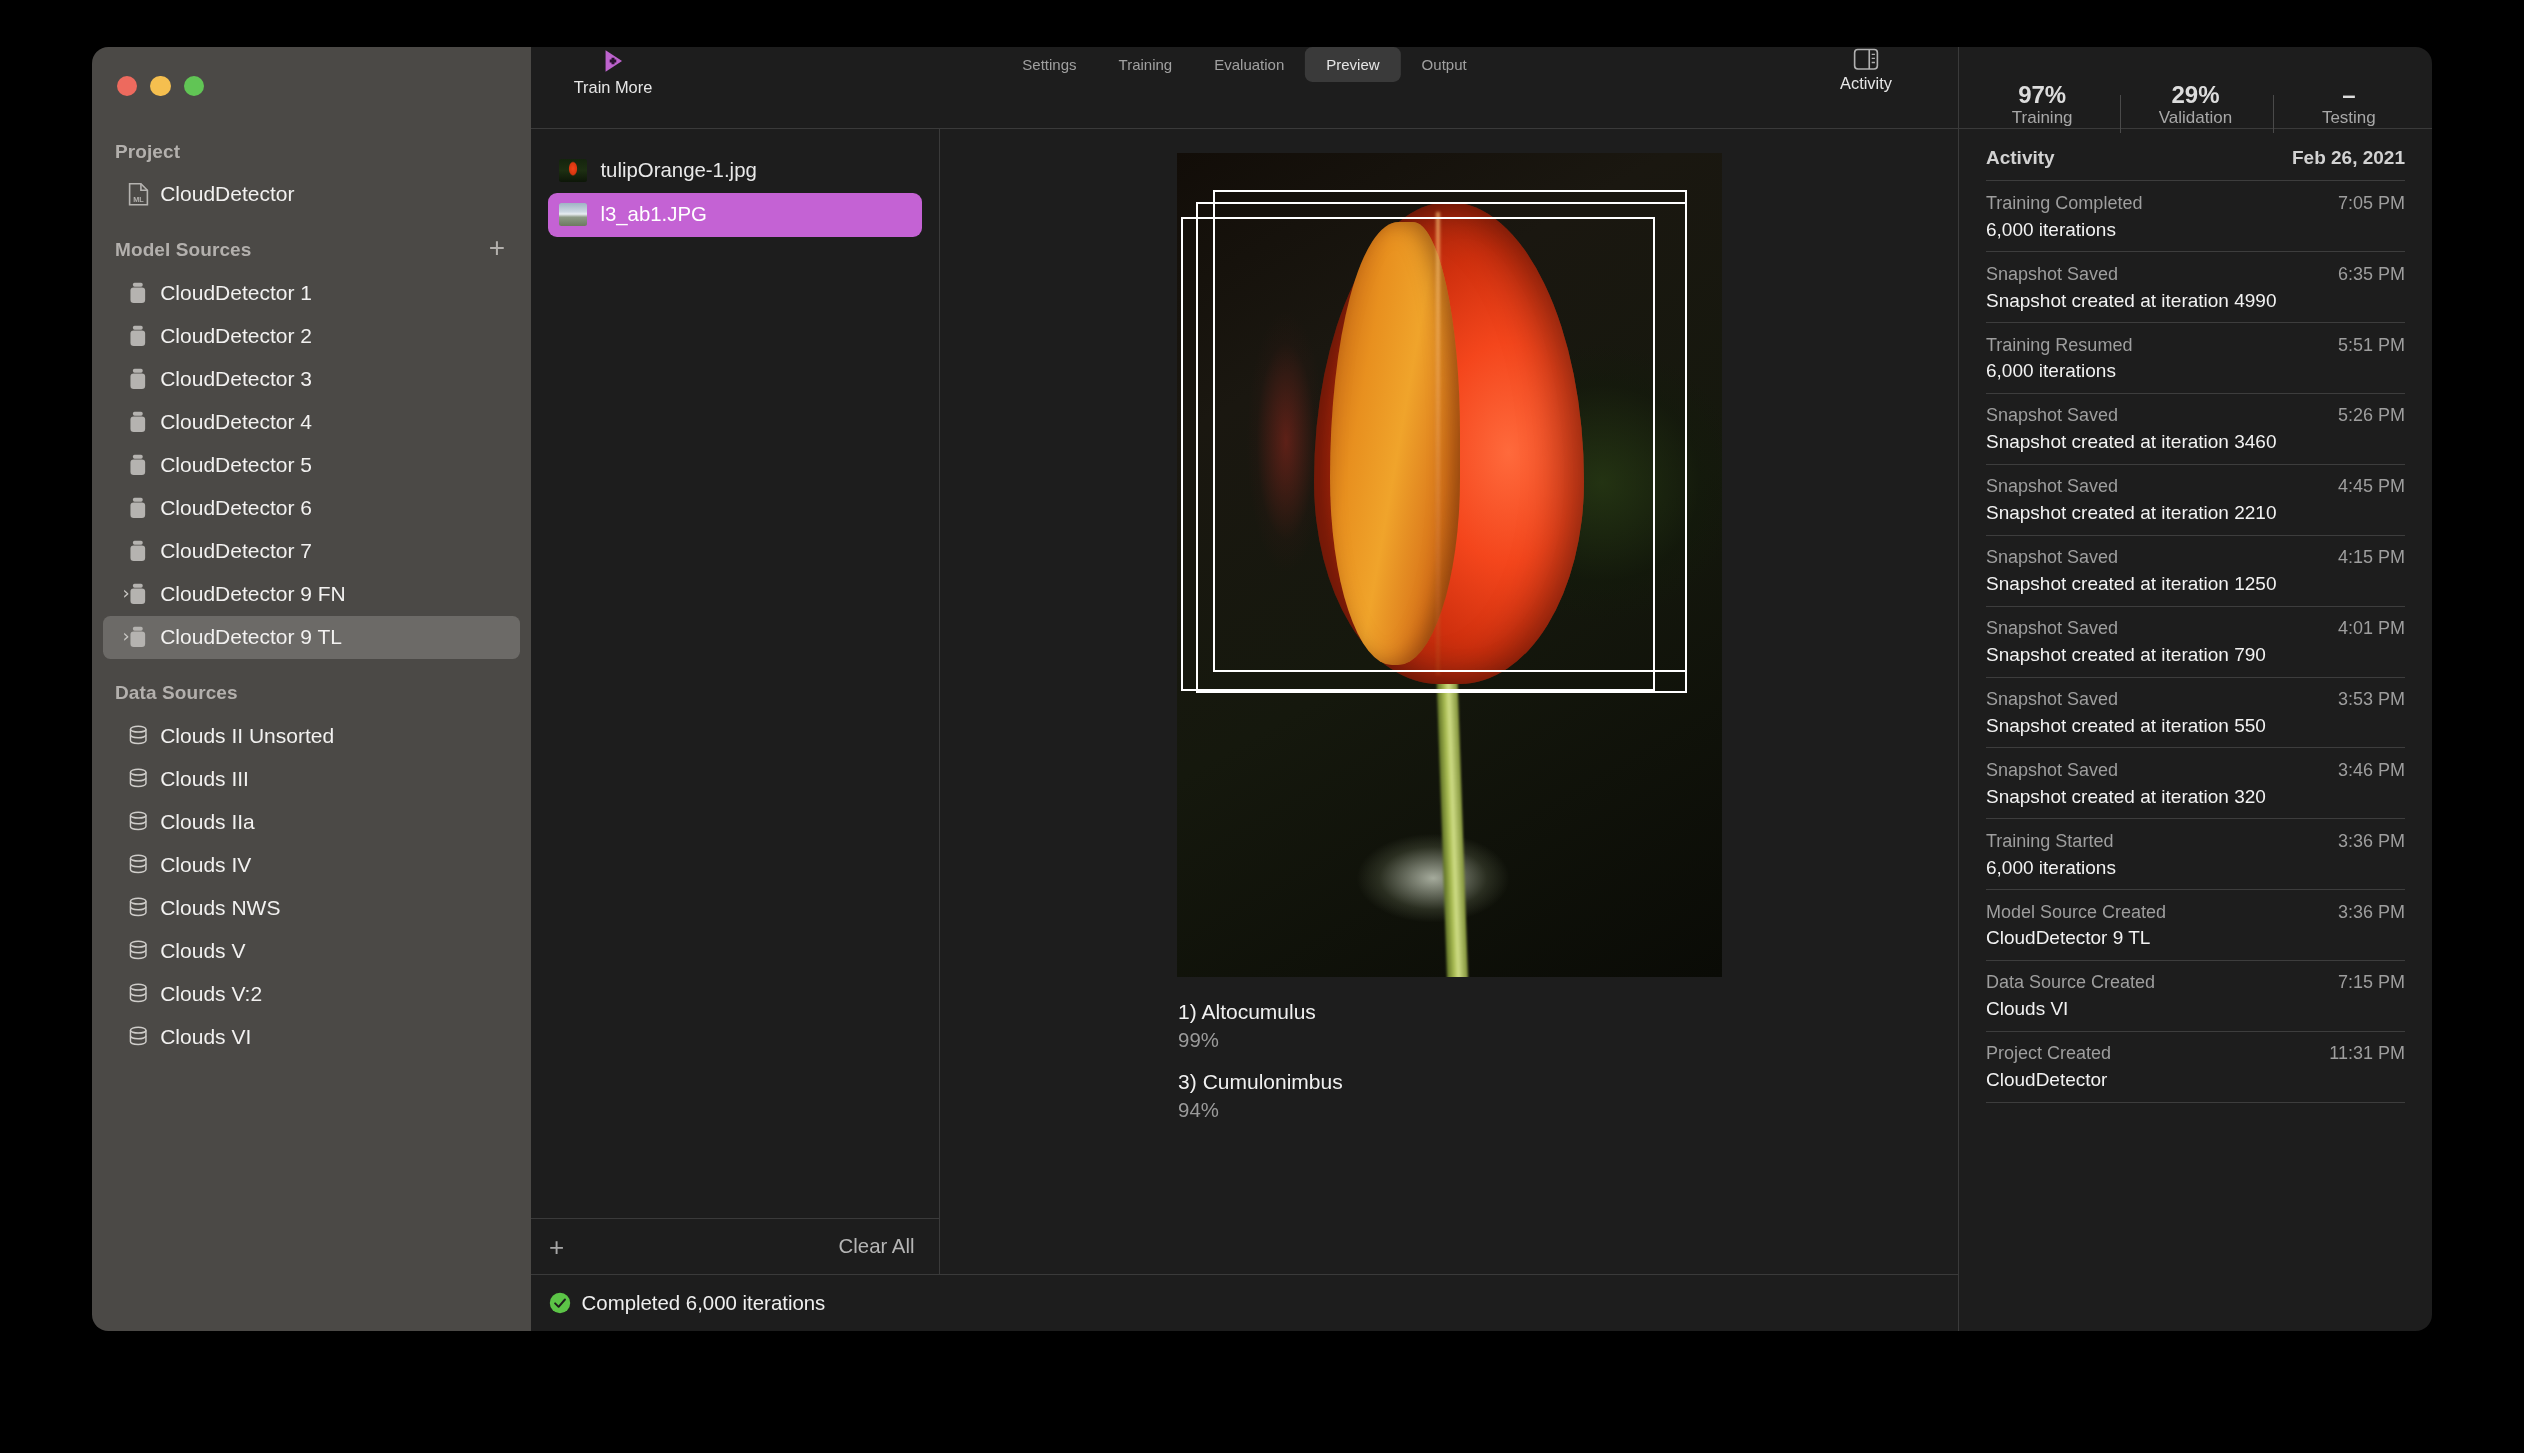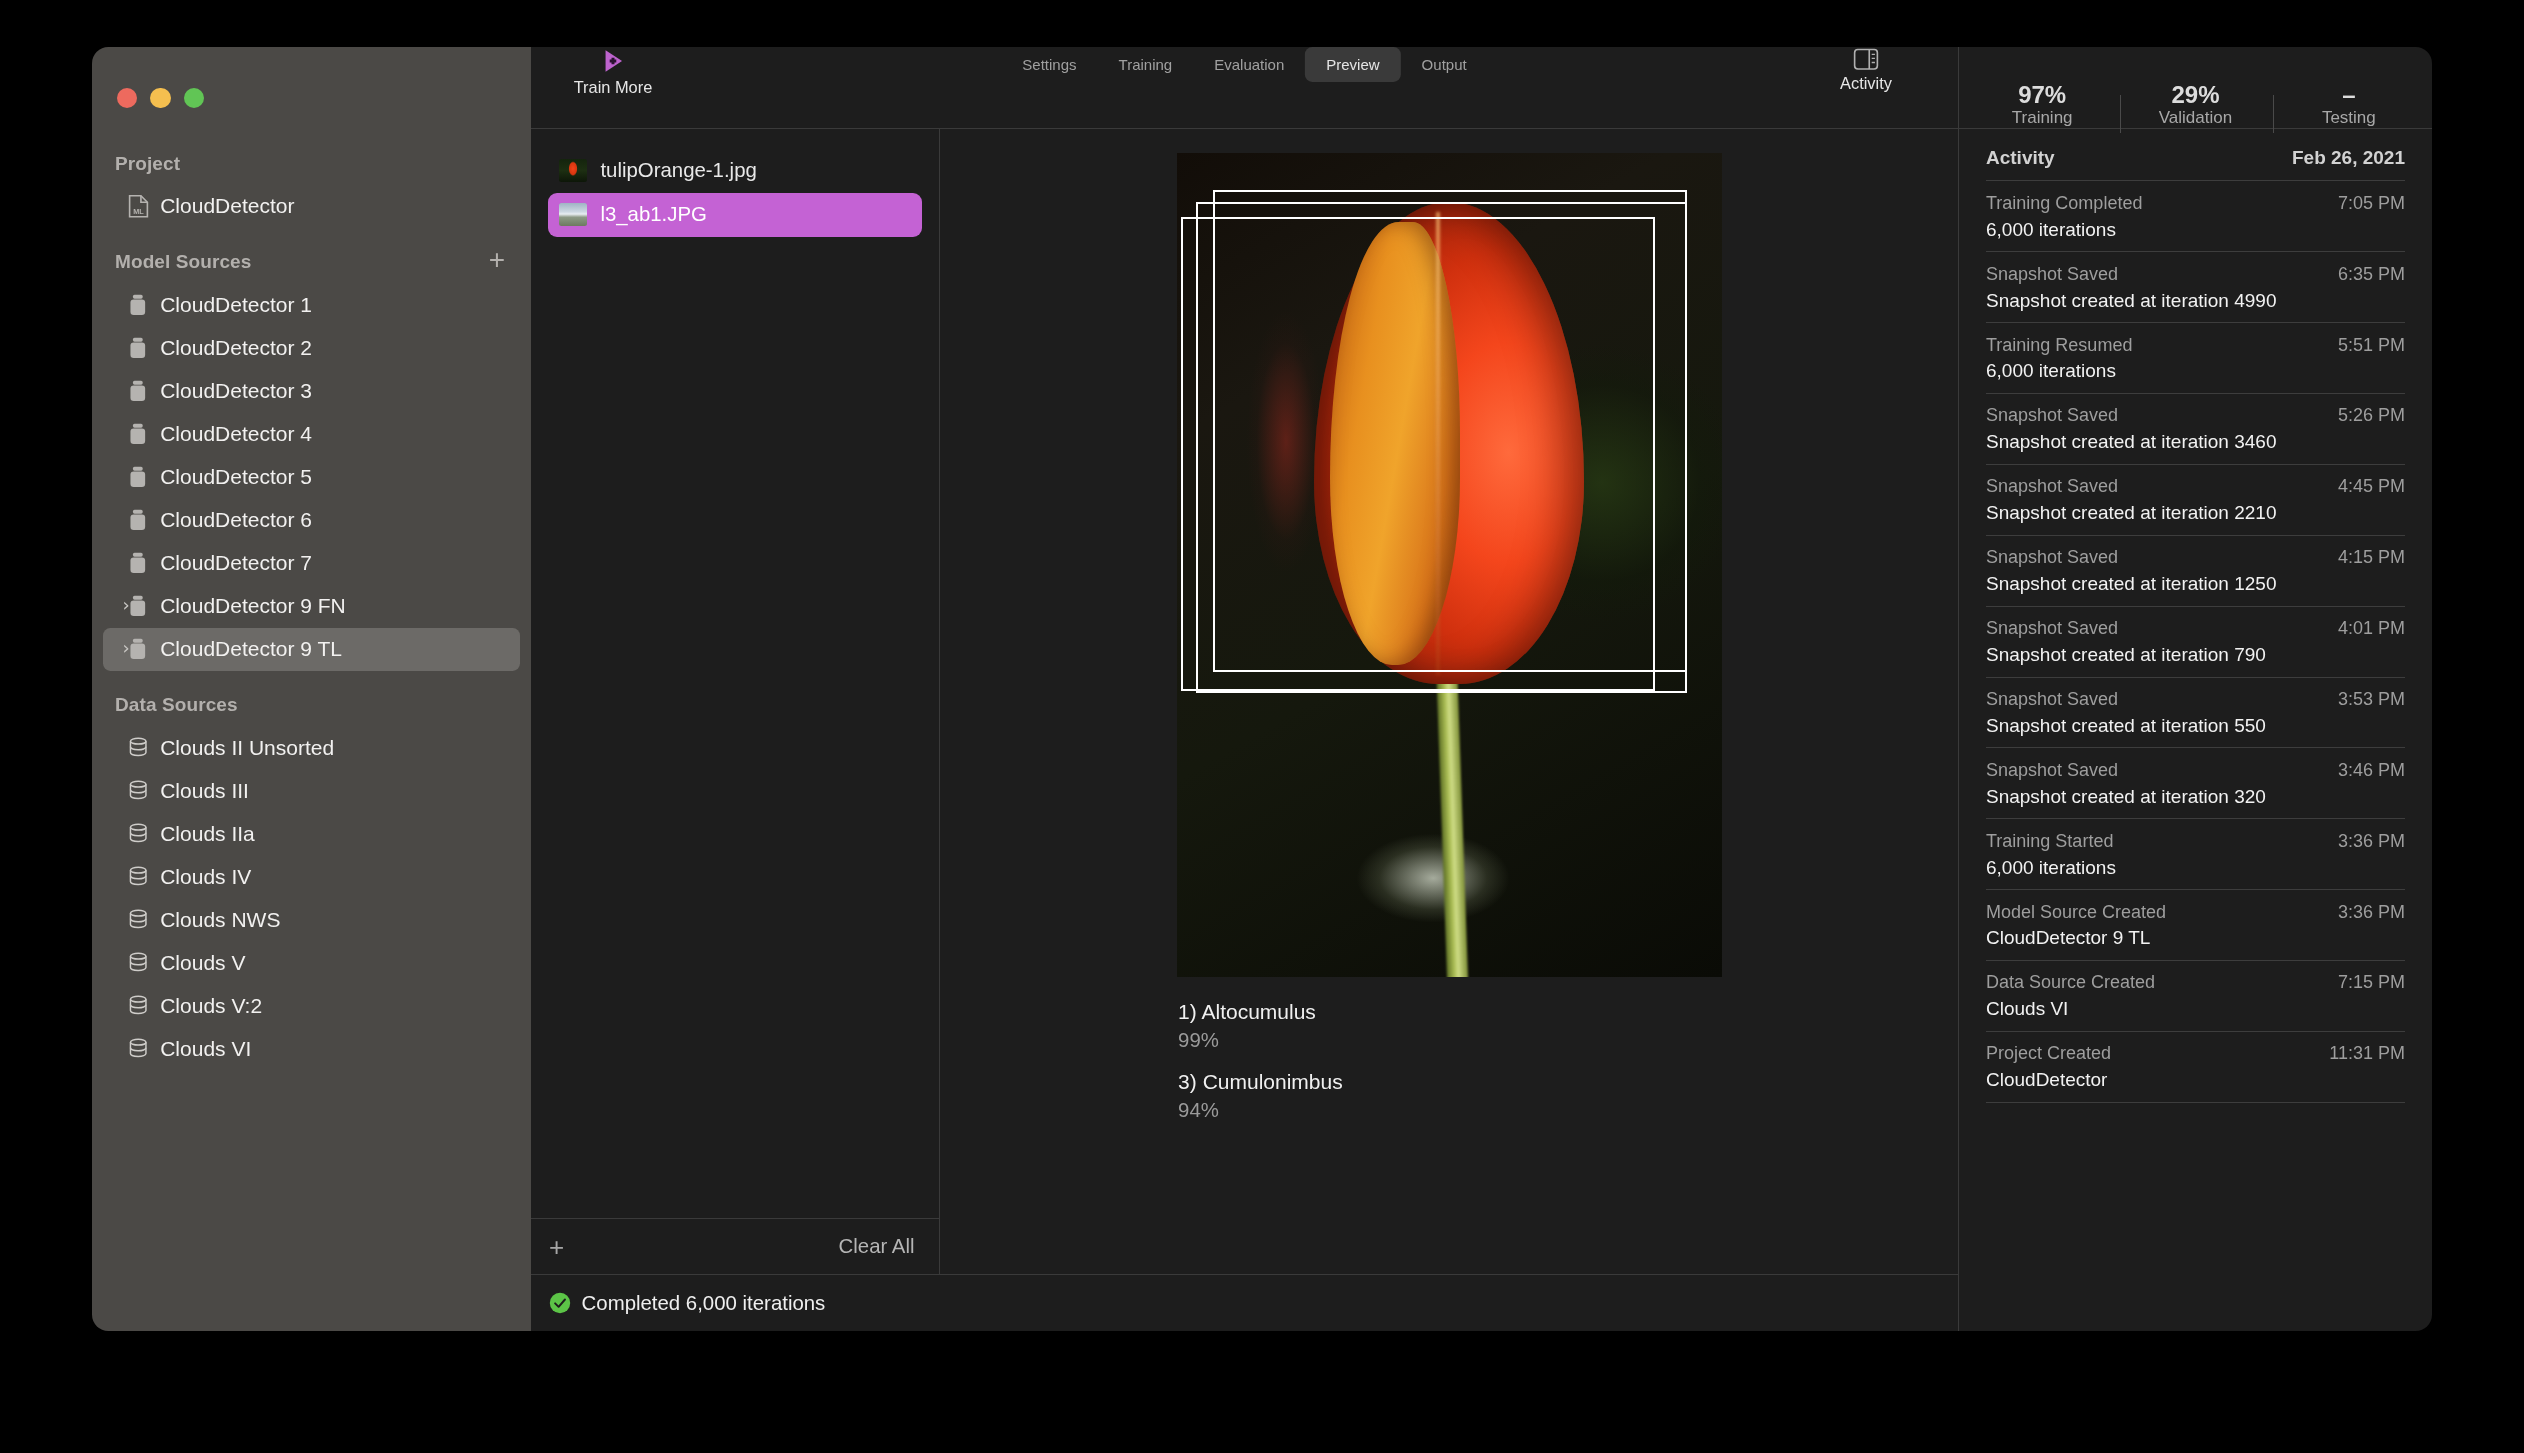--- a/index.html
+++ b/index.html
@@ -19,21 +19,21 @@
     display: flex;
     box-shadow: 0 16.4px 49px rgba(0,0,0,0.7);
   }
 
   
   #sidebar {
     width: 439px;
     background: #4b4946;
     flex: 0 0 439px;
     position: relative;
-    padding-top: 12px;
+    padding-top: 0;
   }
   .traffic-lights {
     display: flex; gap: 13px;
     padding: 29px 0 0 25px;
     height: 70px;
   }
   .tl { width: 20.4px; height: 20.4px; border-radius: 50%; }
   .tl.red { background: #ed6a5e; }
   .tl.yellow { background: #f5bf4f; }
   .tl.green { background: #61c555; }

